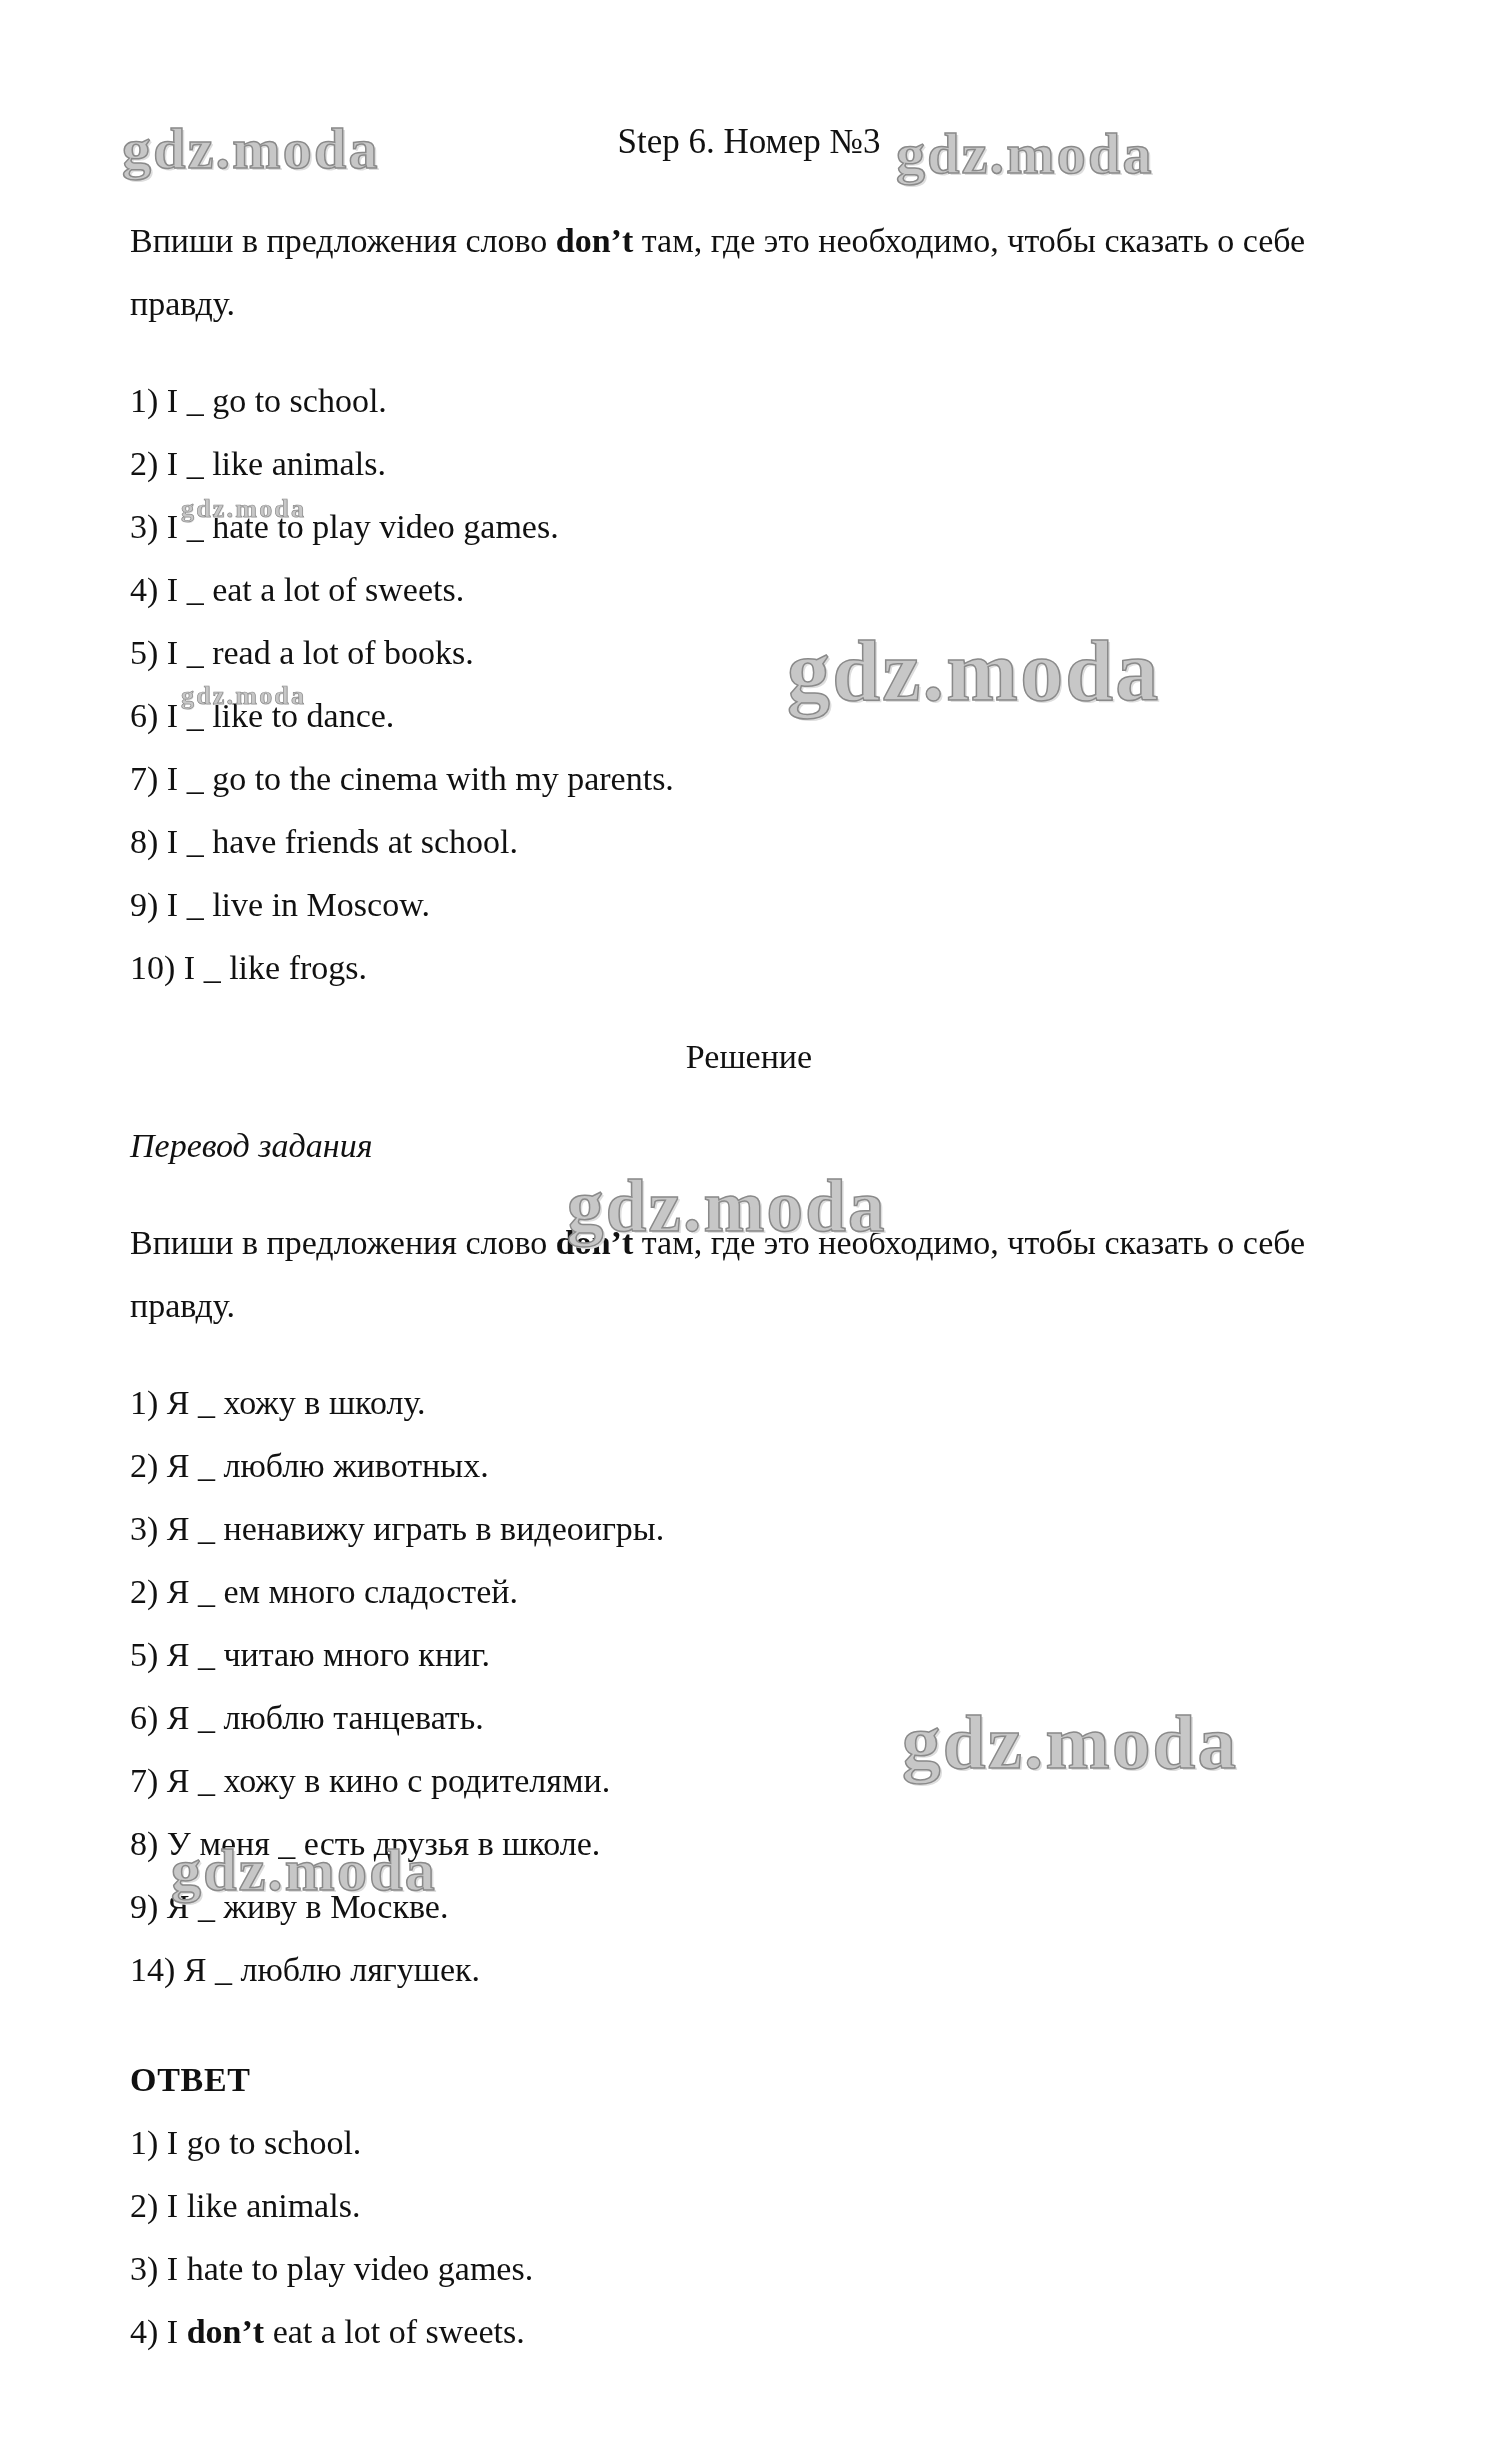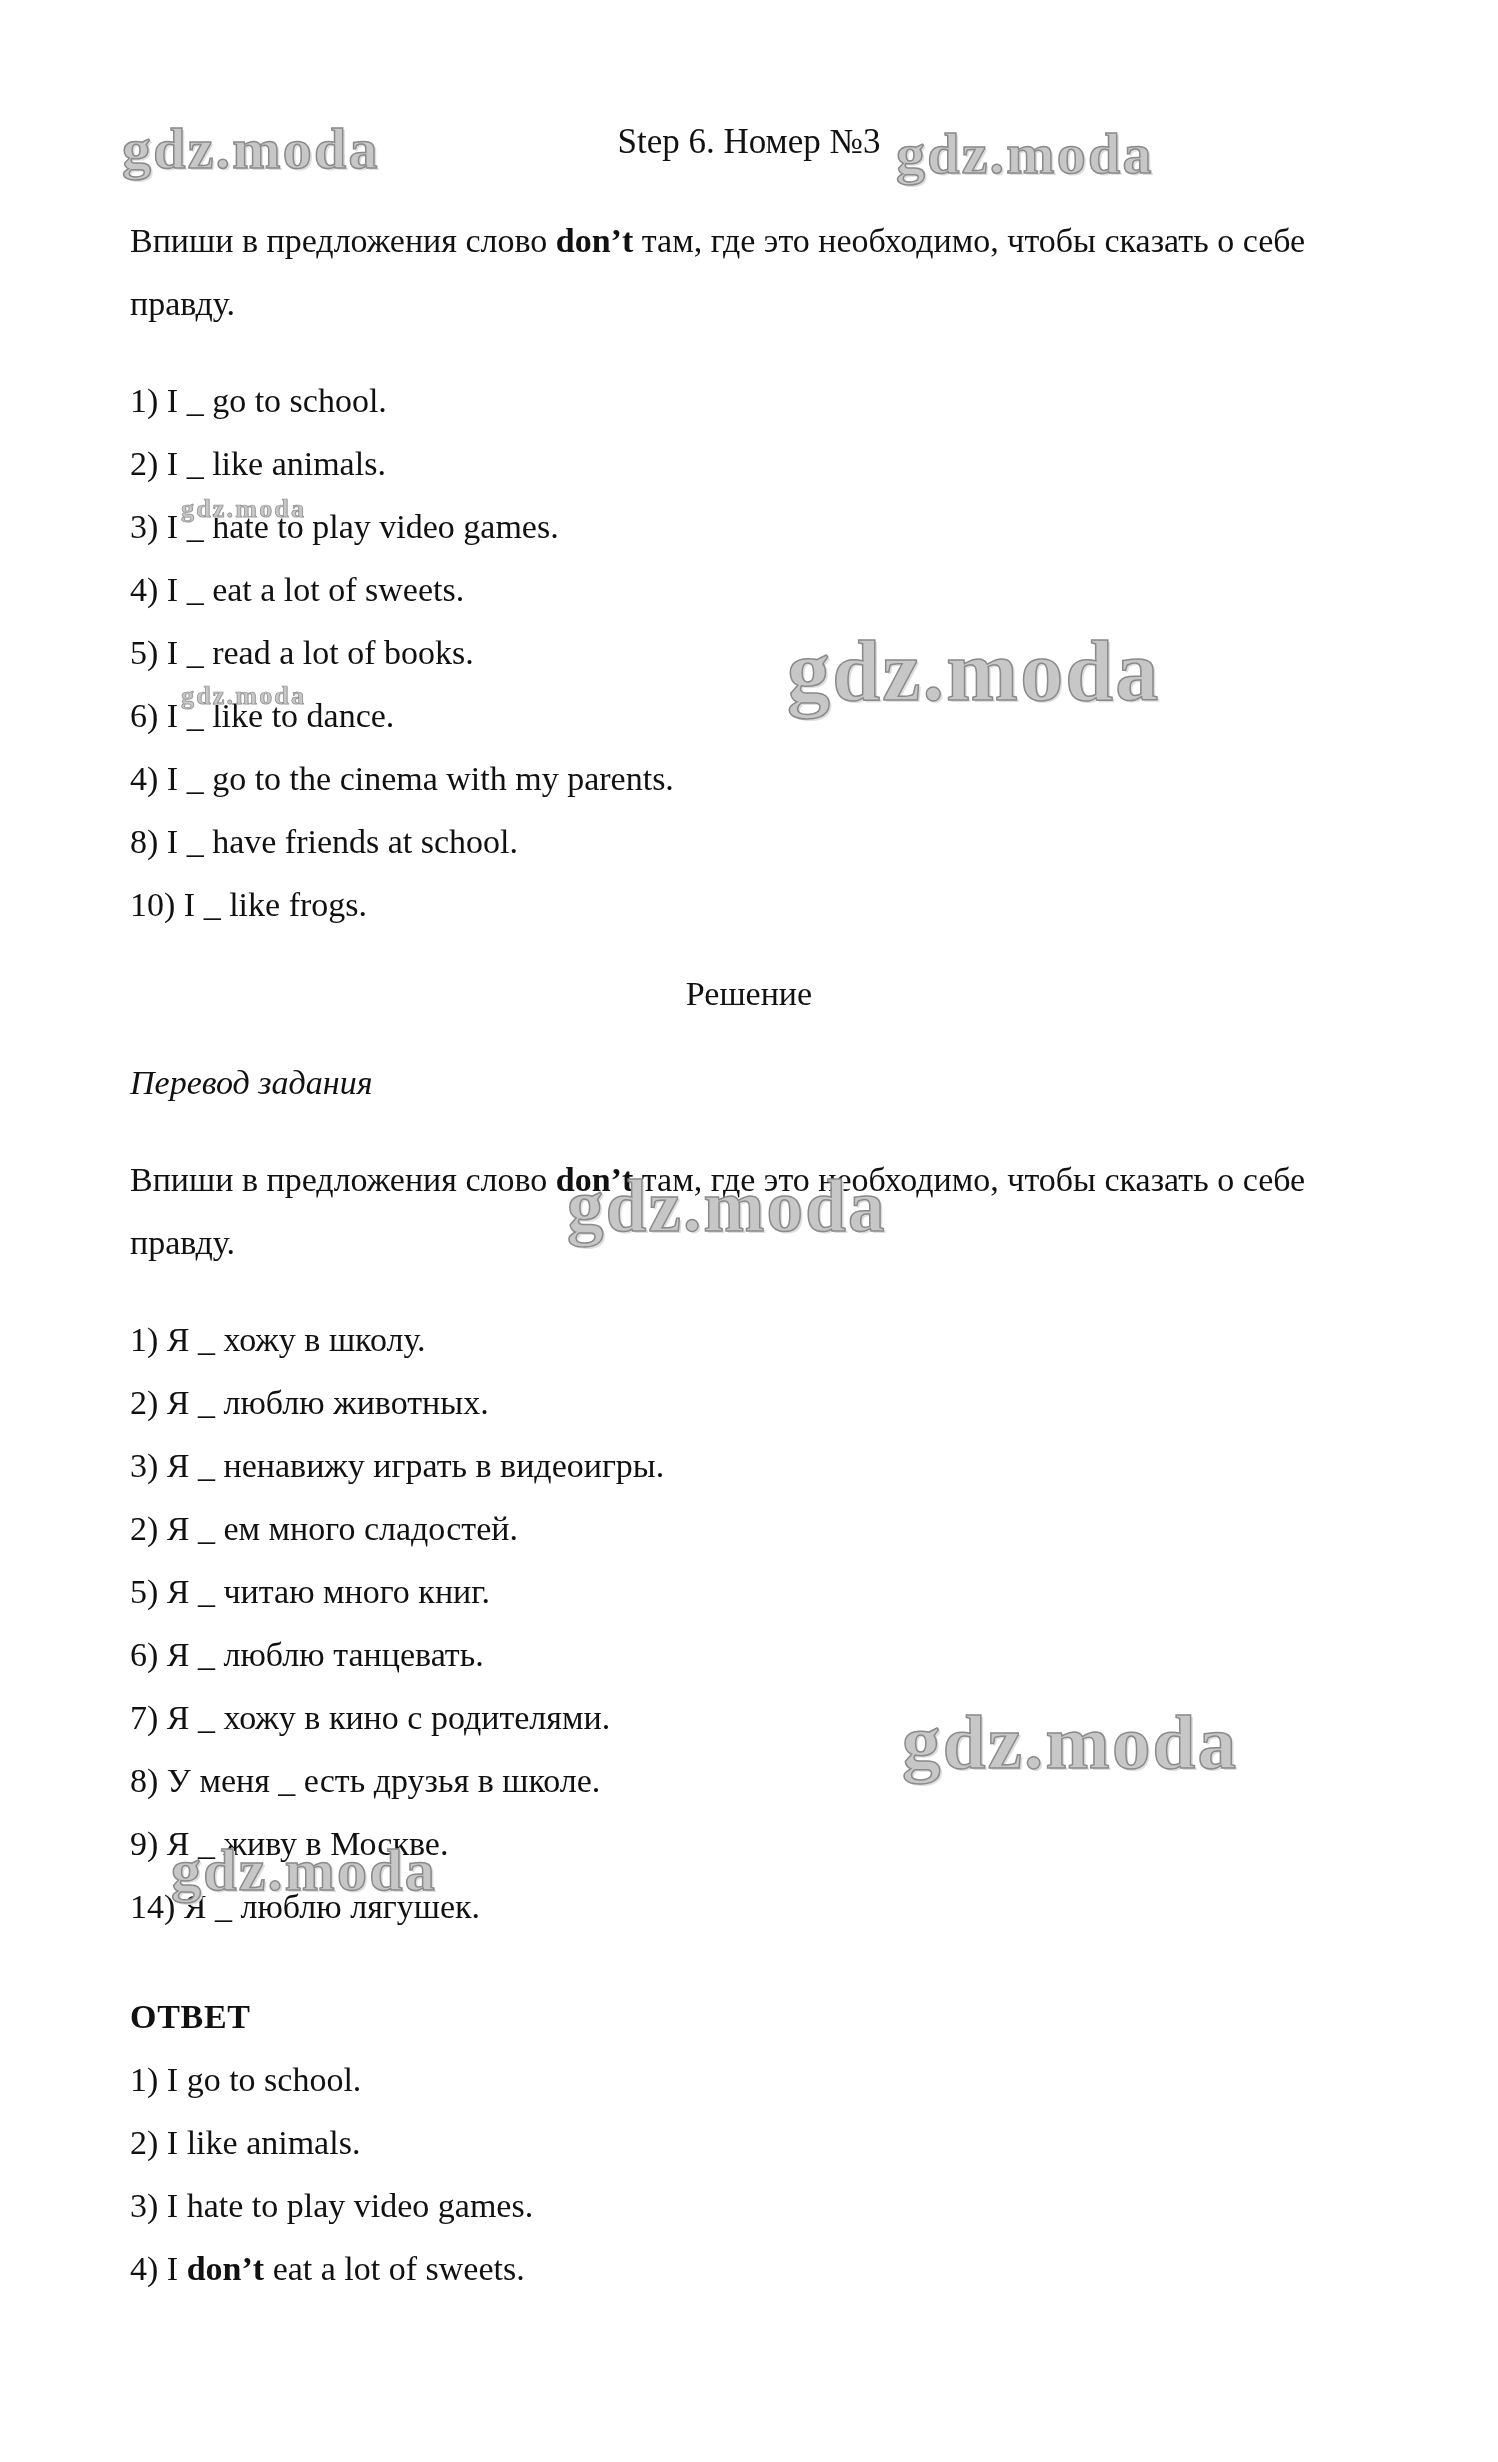--- a/index.html
+++ b/index.html
@@ -103,22 +103,23 @@
     <div class="title">Step 6. Номер №3</div>
 
     <p class="intro"><span>Впиши в предложения слово </span><b>don’t</b><span> там, где это необходимо, чтобы сказать о себе правду.</span></p>
 
     <div class="task-line">1) I _ go to school.</div>
     <div class="task-line">2) I _ like animals.</div>
     <div class="task-line">3) I _ hate to play video games.</div>
     <div class="task-line">4) I _ eat a lot of sweets.</div>
     <div class="task-line">5) I _ read a lot of books.</div>
     <div class="task-line">6) I _ like to dance.</div>
-    <div class="task-line">4) I _ go to the cinema with my parents.</div>
+    <div class="task-line">7) I _ go to the cinema with my parents.</div>
     <div class="task-line">8) I _ have friends at school.</div>
+    <div class="task-line">9) I _ live in Moscow.</div>
     <div class="task-line">10) I _ like frogs.</div>
 
     <div class="heading-center">Решение</div>
 
     <div class="translation-heading">Перевод задания</div>
 
     <p class="intro"><span>Впиши в предложения слово </span><b>don’t</b><span> там, где это необходимо, чтобы сказать о себе правду.</span></p>
 
     <div class="task-line">1) Я _ хожу в школу.</div>
     <div class="task-line">2) Я _ люблю животных.</div>

